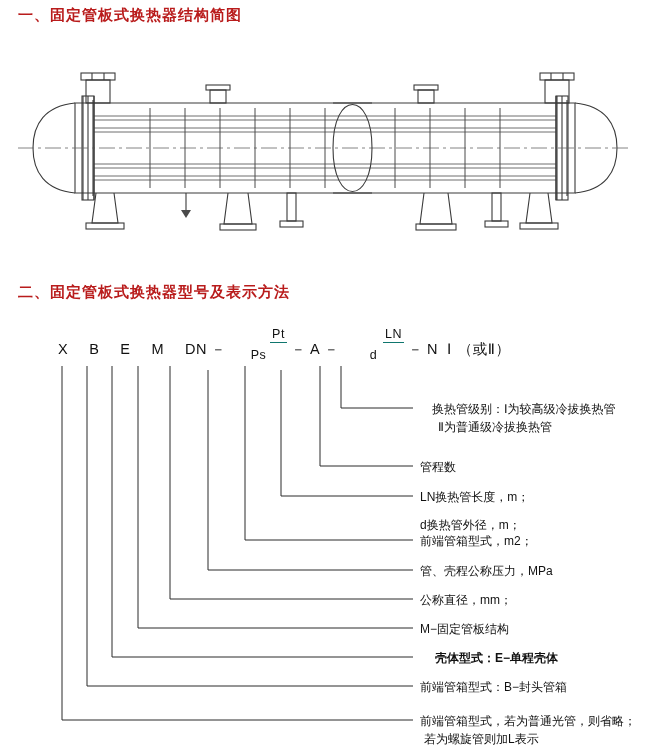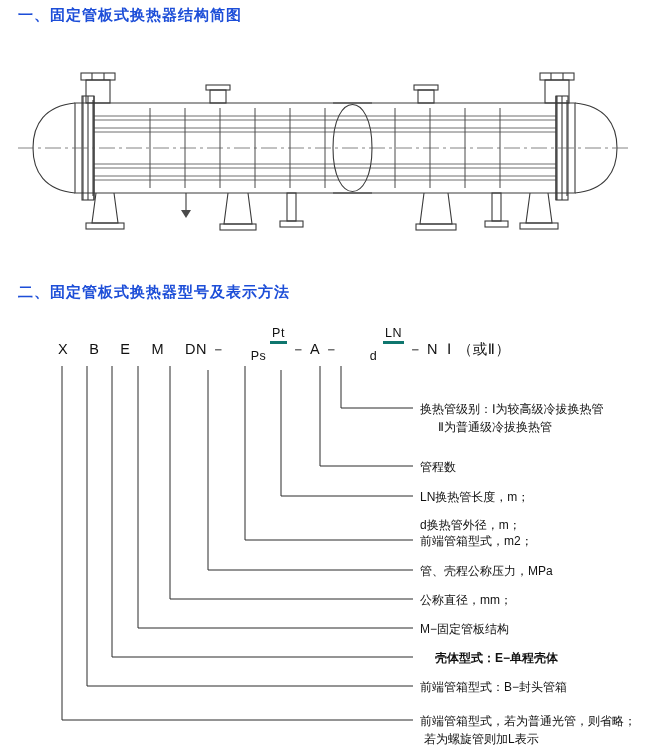--- a/index.html
+++ b/index.html
@@ -13,21 +13,21 @@
     position: relative;
     font-family: "Liberation Sans", sans-serif;
     color: #1a1a1a;
     overflow: hidden;
   }
   .section-title {
     position: absolute;
     font-size: 15px;
     font-weight: bold;
     letter-spacing: 1px;
-    color: #1d4ed8;
+    color: #b91c1c;
     white-space: nowrap;
   }
   #title-1 { left: 18px; top: 6px; }
   #title-2 { left: 18px; top: 283px; }
 
   
   #figure1 {
     position: absolute;
     left: 0;
     top: 28px;
@@ -60,21 +60,21 @@
   .frac {
     display: inline-flex;
     flex-direction: column;
     align-items: center;
     line-height: 1.05;
     font-size: 12.5px;
     padding: 0 3px;
     position: relative;
     top: -1px;
   }
-  .frac .num { border-bottom: 3px solid #0f766e; padding: 0 2px; margin-left: 40px; }
+  .frac .num { border-bottom: 1px solid #0f766e; padding: 0 2px; margin-left: 40px; }
   .frac .den { padding: 6px 2px; }
   .labels {
     position: absolute;
     left: 420px;
     top: 60px;
     width: 225px;
   }
   .lbl {
     position: absolute;
     font-size: 12px;
@@ -227,21 +227,21 @@
 
       <path d="M112 48 L112 339 L413 339"></path>
 
       <path d="M87 48 L87 368 L413 368"></path>
 
       <path d="M62 48 L62 402 L413 402"></path>
     </g>
   </svg>
 
   <div class="labels">
-    <div class="lbl" style="left:0px; top:23px;text-align:center;">换热管级别：Ⅰ为较高级冷拔换热管</div>
+    <div class="lbl" style="left:12px; top:23px;text-align:center;">换热管级别：Ⅰ为较高级冷拔换热管</div>
     <div class="lbl" style="left:18px; top:41px;">Ⅱ为普通级冷拔换热管</div>
 
     <div class="lbl" style="left:0px; top:81px;">管程数</div>
 
     <div class="lbl" style="left:0px; top:111px;">LN换热管长度，m；</div>
     <div class="lbl" style="left:0px; top:129px;margin-top:10px;">d换热管外径，m；</div>
 
     <div class="lbl" style="left:0px; top:155px;">前端管箱型式，m2；</div>
 
     <div class="lbl" style="left:0px; top:185px;">管、壳程公称压力，MPa</div>

